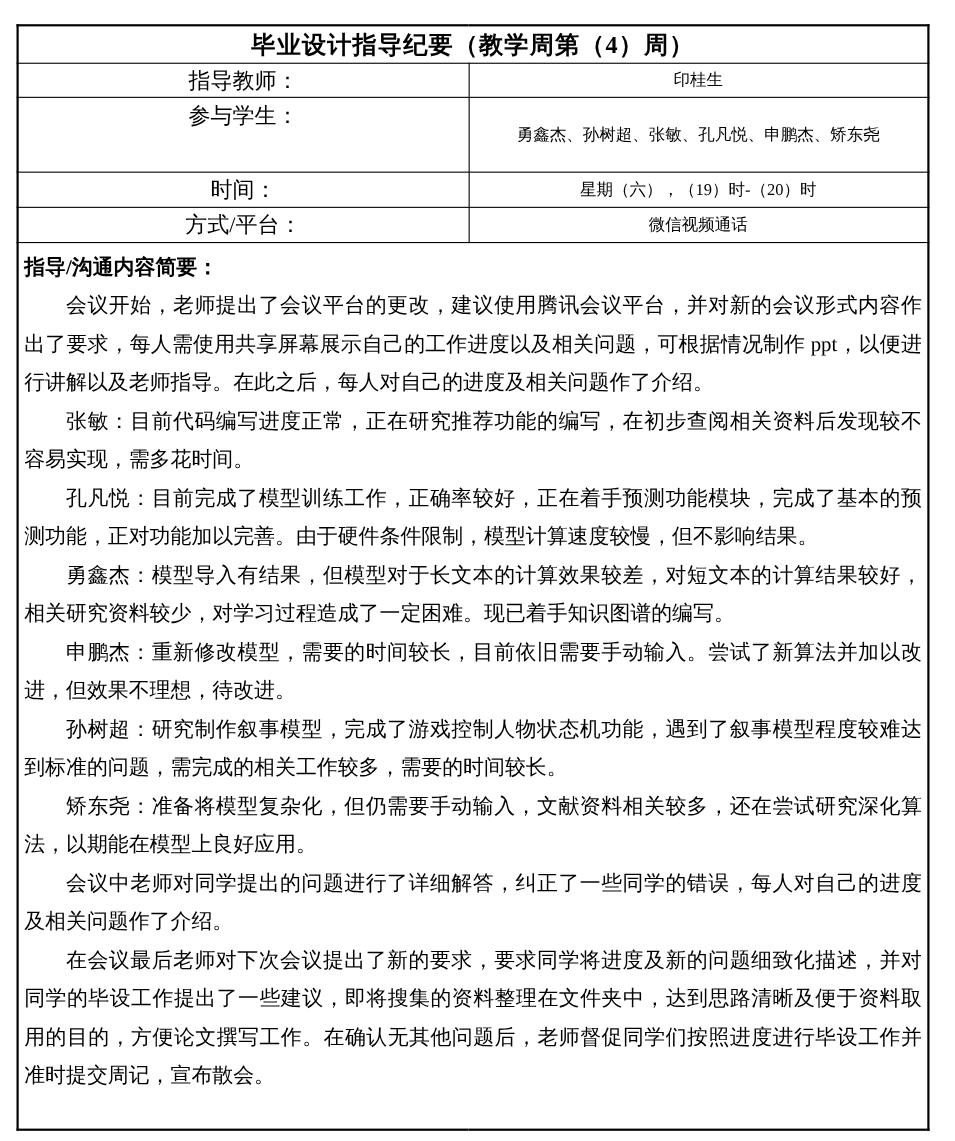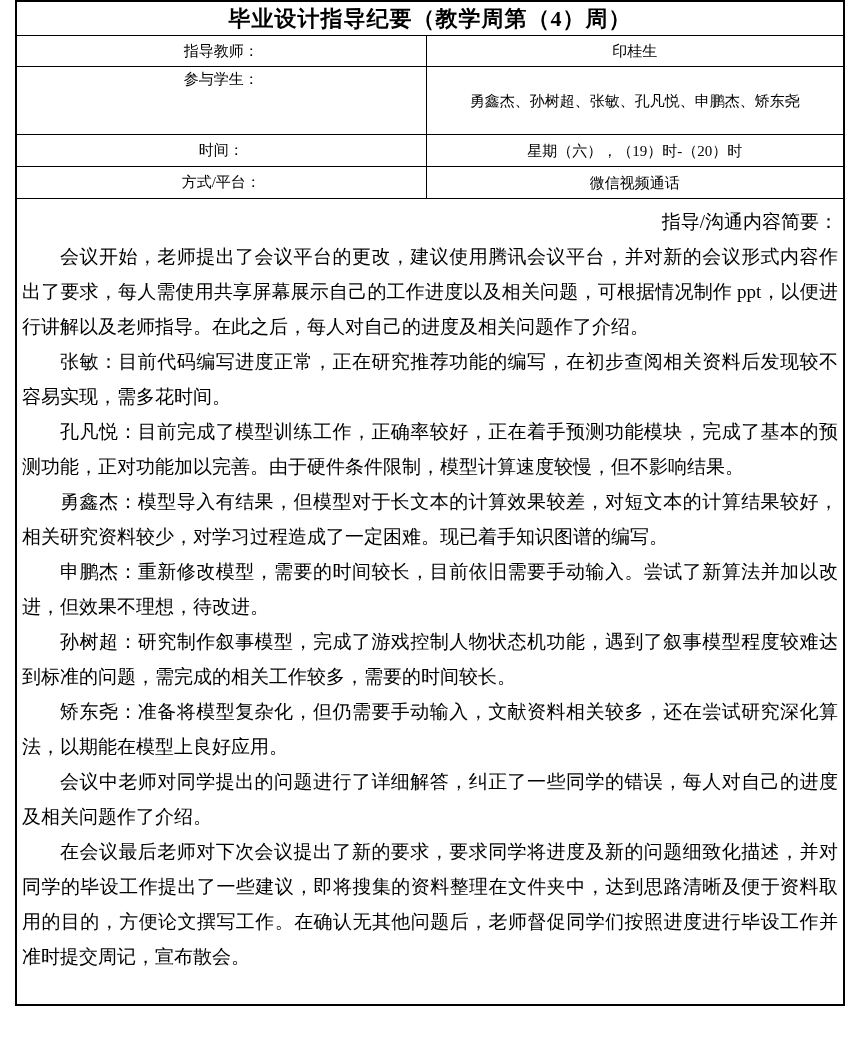--- a/index.html
+++ b/index.html
@@ -8,21 +8,21 @@
     background: #ffffff;
     width: 868px;
     height: 1037px;
     position: relative;
     font-family: "Liberation Serif", "DejaVu Serif", serif;
     color: #000000;
   }
   .doc-table {
     position: absolute;
     left: 15px;
-    top: 0;
+    top: 22px;
     width: 830px;
     height: 1006px;
     border-collapse: collapse;
     table-layout: fixed;
     border: 2px solid #000000;
   }
   .doc-table td {
     border: 1px solid #000000;
     padding: 0;
     overflow: hidden;
@@ -31,21 +31,21 @@
     height: 33px;
     text-align: center;
     vertical-align: middle;
     font-size: 22px;
     font-weight: bold;
     letter-spacing: 1px;
   }
   .meta-label {
     text-align: center;
     vertical-align: middle;
-    font-size: 15px;
+    font-size: 20px;
   }
   .meta-value {
     text-align: center;
     vertical-align: middle;
     font-size: 15px;
     padding: 0 6px 0 6px;
     line-height: 30px;
   }
   .row-teacher td { height: 30px; }
   .row-students td { height: 64px; }
@@ -53,21 +53,22 @@
   .row-students .meta-value { line-height: 32px; }
   .row-time td { height: 31px; }
   .row-platform td { height: 31px; }
   .content-cell {
     vertical-align: top;
     padding: 5px 5px 0 5px !important;
     font-size: 19px;
     line-height: 35px;
   }
   .content-heading {
-    text-align: right;
+    text-align: left;
+    font-weight: bold;
   }
   .content-cell p {
     margin: 0;
     text-indent: 2em;
     text-align: justify;
   }
 </style>
 </head>
 <body>
 

